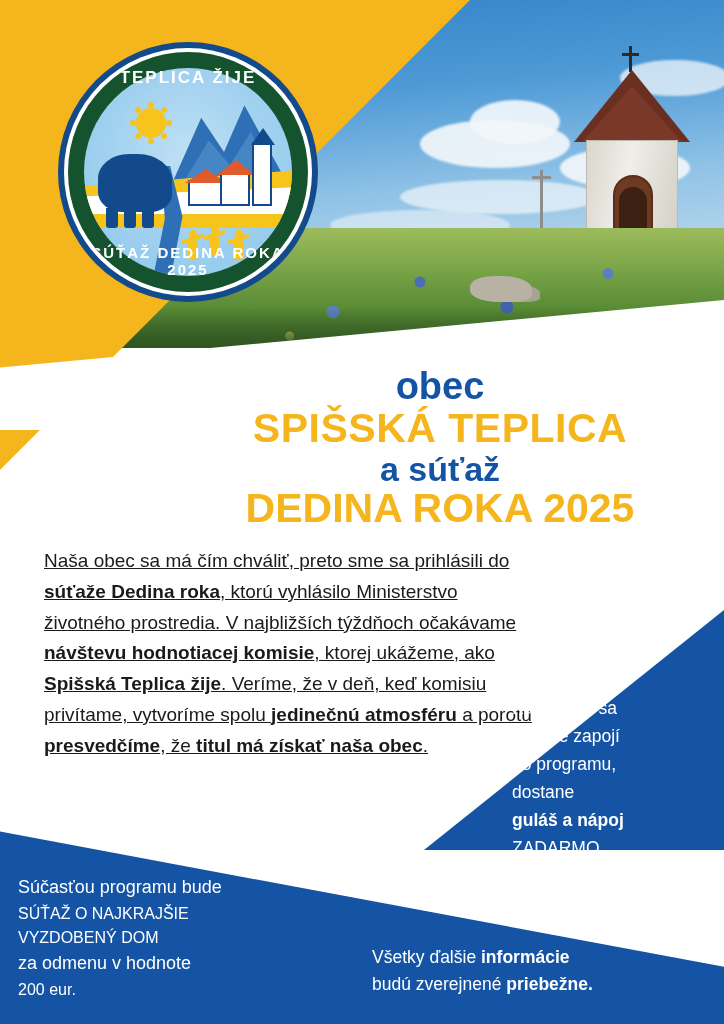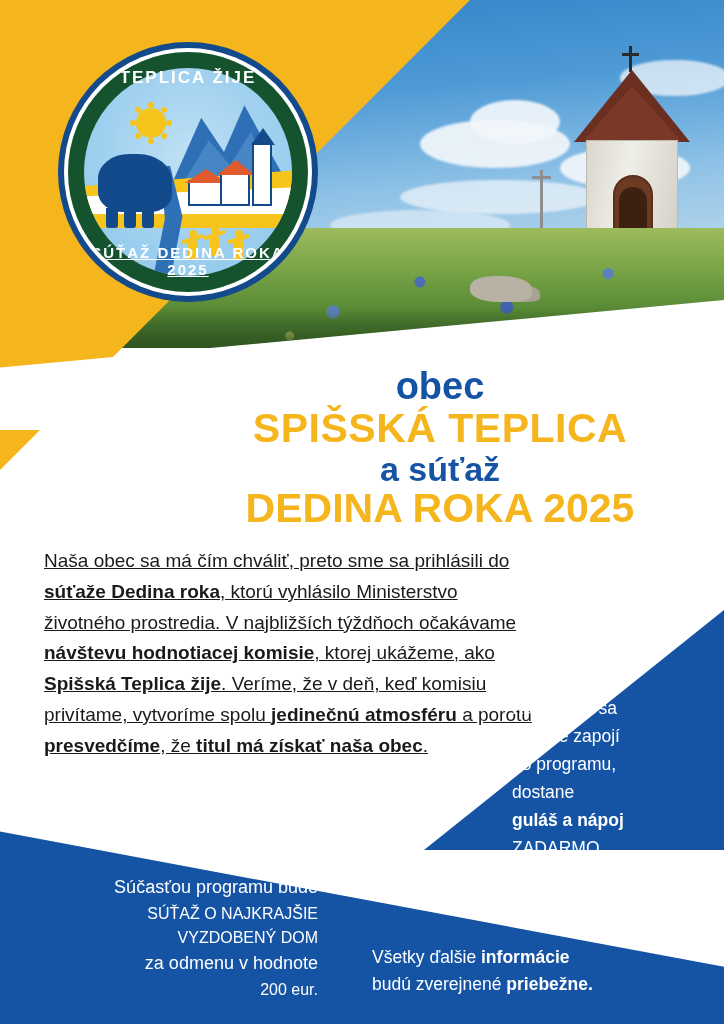--- a/index.html
+++ b/index.html
@@ -221,21 +221,21 @@
   .fig:after{
     content:""; position:absolute; left:-7px; top:-3px; width:23px; height:4px; background:#f7c41c;
     transform: rotate(-18deg); border-radius:2px;
   }
   .f1 { left: 104px; } .f2 { left: 126px; bottom: 20px; } .f3 { left: 150px; }
   .logo-text-top, .logo-text-bot {
     position:absolute; left:0; width: 240px; text-align:center;
     color:#ffffff; font-weight: bold; letter-spacing: 2px;
   }
   .logo-text-top { top: 16px; font-size: 17px; }
-  .logo-text-bot { bottom: 14px; font-size: 15px; text-decoration: underline; }
+  .logo-text-bot { bottom: 14px; font-size: 15px; }
 
   
   .white-slash {
     position:absolute; left: 0; top: 300px; width: 724px; height: 130px;
     background:#ffffff;
     clip-path: polygon(0 52%, 100% 0, 100% 100%, 0 100%);
   }
 
   
   .title-block {
@@ -276,21 +276,21 @@
   .right-note b { font-weight: bold; }
 
   
   .blue-bottom {
     position:absolute; left: 0; bottom: 0; width: 724px; height: 260px;
     background:#1554a5;
     clip-path: polygon(0 26%, 100% 78%, 100% 100%, 0 100%);
   }
   .bottom-left {
     position:absolute; left: 18px; bottom: 22px; width: 300px;
-    color:#ffffff; text-align:right; font-size: 18px; line-height: 1.52;
+    color:#ffffff; text-align:left; font-size: 18px; line-height: 1.52;
   }
   .bottom-left .big { font-size: 16px; font-weight: normal; }
   .bottom-right {
     position:absolute; right: 22px; bottom: 26px; width: 330px;
     color:#ffffff; text-align:left; font-size: 17.5px; line-height: 1.55;
   }
   .bottom-right b { font-weight: bold; }
 </style>
 </head>
 <body>

